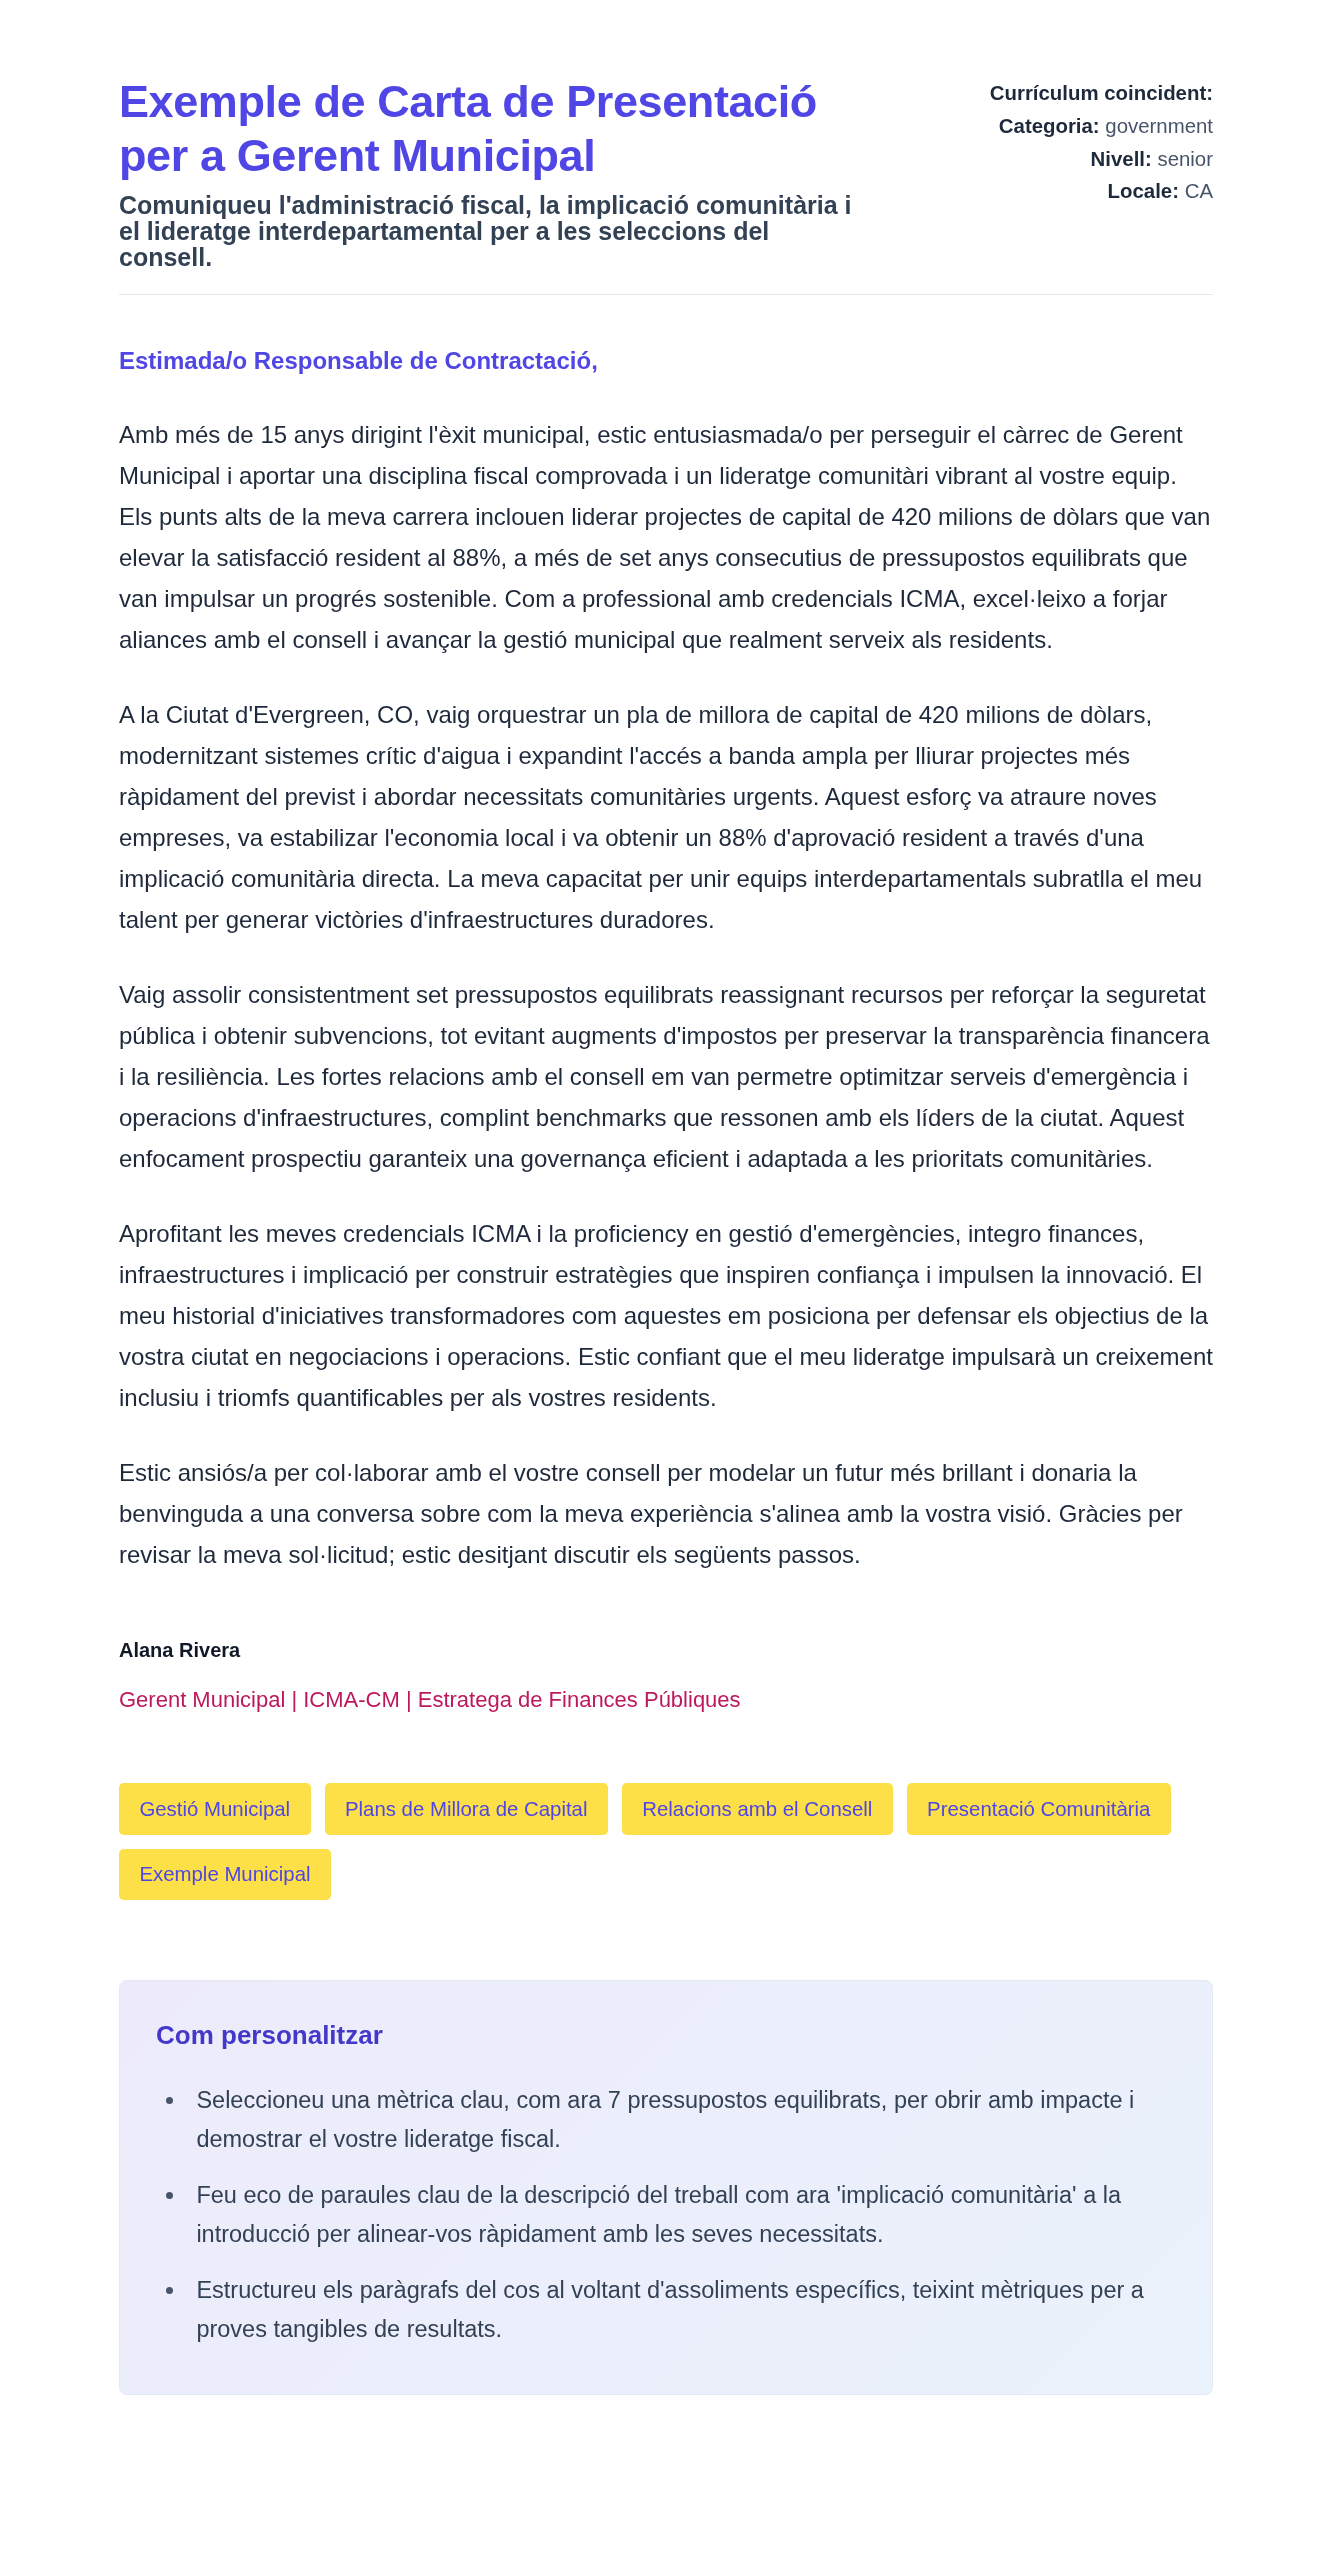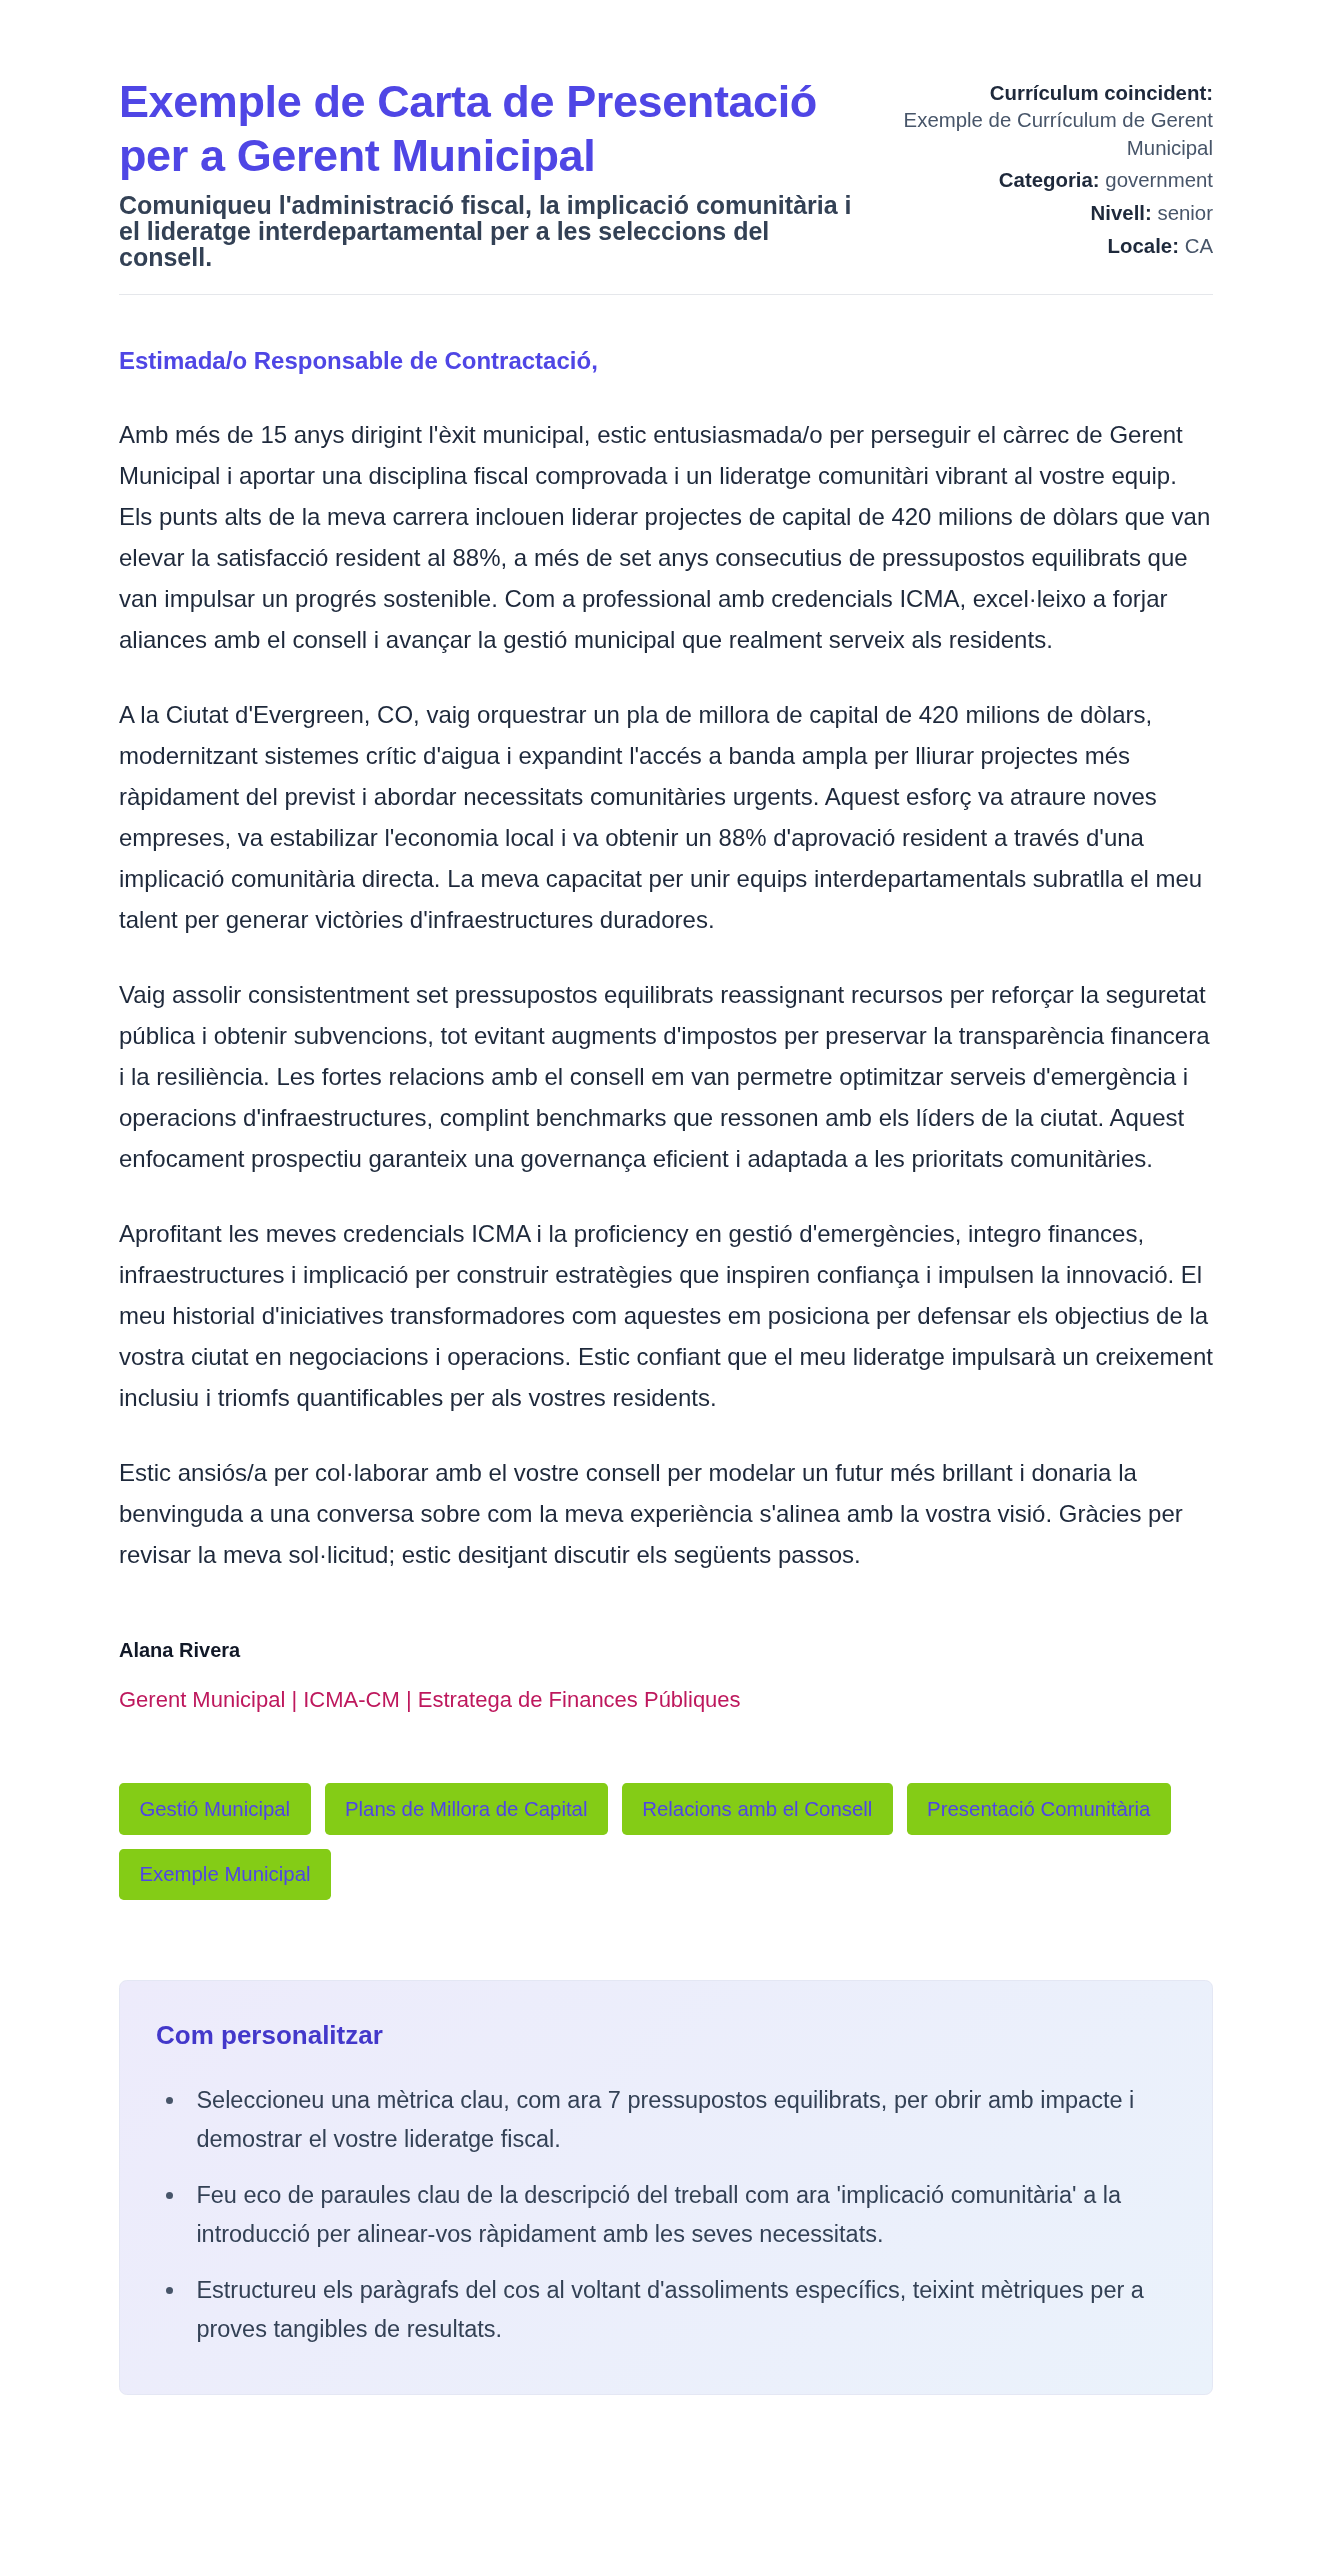--- a/index.html
+++ b/index.html
@@ -34,21 +34,21 @@
   .paragraphs { margin-top:36px; }
   .body-par { font-size:24px; line-height:41px; color:#1e293b; margin-bottom:34px; }
   .body-par:last-child { margin-bottom:0; }
 
   .sig-name { margin-top:60px; font-size:20px; line-height:31px; font-weight:700; color:#111827; }
   .sig-role { margin-top:17px; font-size:22px; line-height:33px; color:#be185d; }
 
   
   .tags { margin-top:67px; display:flex; flex-wrap:wrap; gap:14px; }
   .tag {
-    background:#84cc16; color:#4f46e5; font-size:20.4px; line-height:20.4px;
+    background:#fde047; color:#4f46e5; font-size:20.4px; line-height:20.4px;
     padding:15.7px 20.4px; border-radius:4.7px; white-space:nowrap;
   }
 
   
   .tips-box {
     margin-top:80px; border-radius:7.8px;
     padding:39px 36px 45px;
     background:linear-gradient(135deg,#edebfb 0%,#eaf2fb 100%);
     border:1.6px solid #e4e7f4;
   }
@@ -67,21 +67,20 @@
 <div class="container">
 
   <div class="header">
     <div class="header-left">
       <h1 class="page-title">Exemple de Carta de Presentació per a Gerent Municipal</h1>
       <div class="page-subtitle">Comuniqueu l'administració fiscal, la implicació comunitària i el lideratge interdepartamental per a les seleccions del consell.</div>
     </div>
     <div class="meta">
       <div class="meta-row">
         <span class="meta-label block">Currículum coincident:</span>
-        <span class="meta-value">Exemple de Currículum de Gerent Municipal</span>
       </div>
       <div class="meta-row">
         <span class="meta-label">Categoria:</span><span class="meta-value"> government</span>
       </div>
       <div class="meta-row">
         <span class="meta-label">Nivell:</span><span class="meta-value"> senior</span>
       </div>
       <div class="meta-row">
         <span class="meta-label">Locale:</span><span class="meta-value"> CA</span>
       </div>

